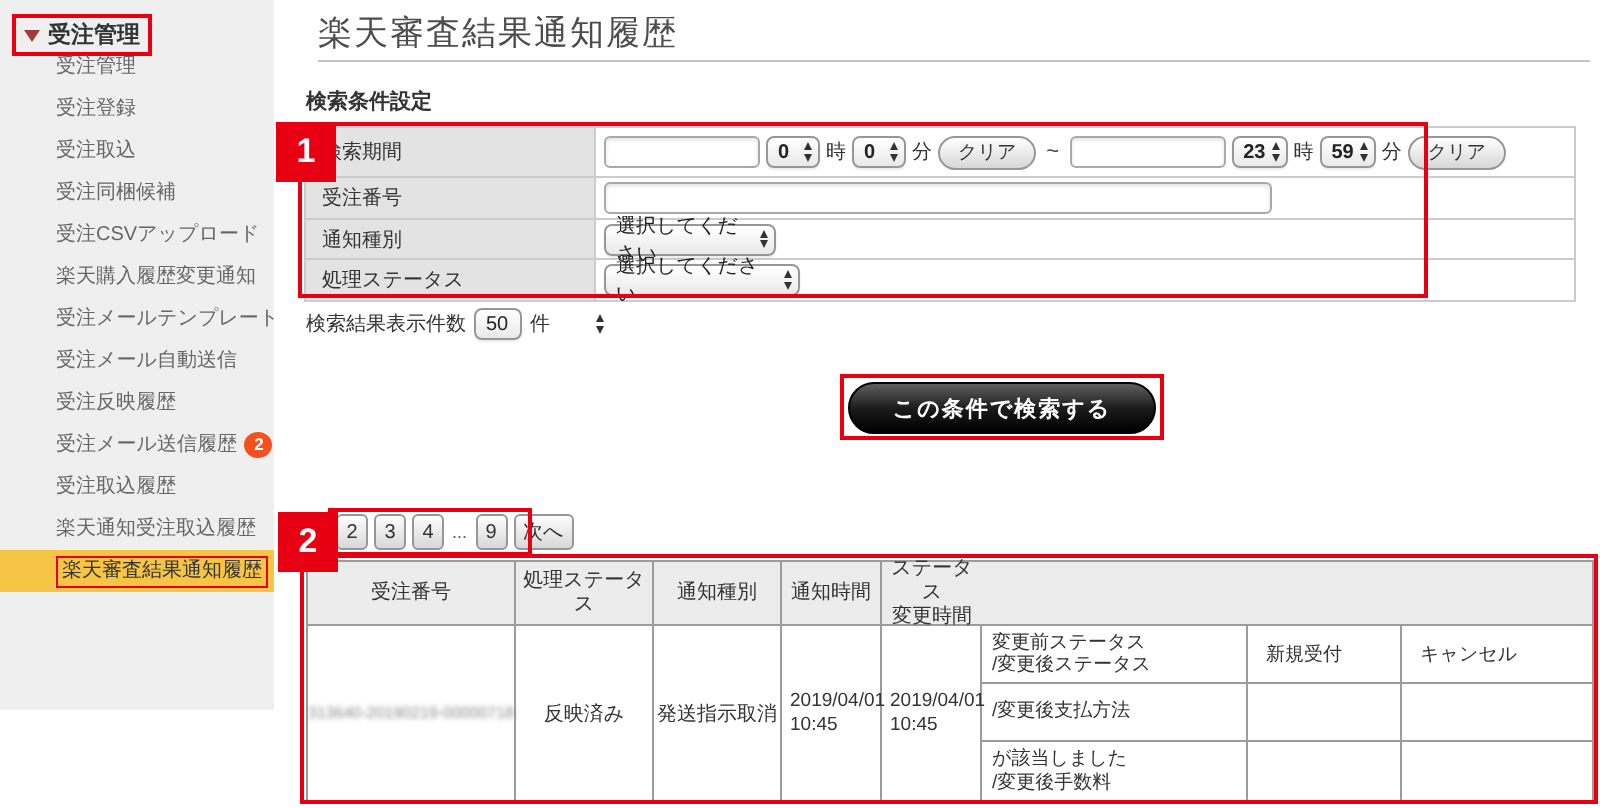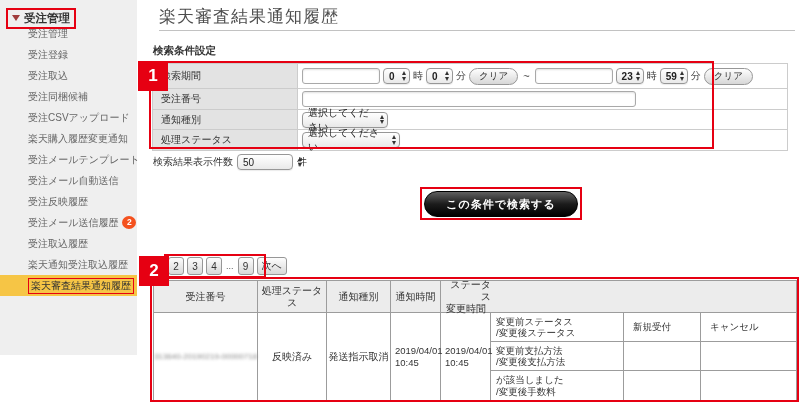--- a/index.html
+++ b/index.html
@@ -44,21 +44,21 @@
   .spin { min-width:27px; font-weight:bold; }
   .arrows { display:flex; flex-direction:column; gap:1.5px; margin-left:3px; }
   .arr-up { width:0; height:0; border-left:2.5px solid transparent; border-right:2.5px solid transparent;
     border-bottom:4px solid #333; }
   .arr-dn { width:0; height:0; border-left:2.5px solid transparent; border-right:2.5px solid transparent;
     border-top:4px solid #333; }
   .btn-small { display:inline-flex; align-items:center; justify-content:center; height:17px; padding:0 9px;
     border:1px solid #979797; border-radius:9px; background:linear-gradient(#fefefe,#d7d7d7);
     font-size:9.5px; color:#333; cursor:pointer; }
   .tilde { font-size:11px; color:#444; margin:0 2px; }
-  .sel-type { width:86px; } .sel-status { width:98px; } .sel-count { width:56px;gap:41px; }
+  .sel-type { width:86px; } .sel-status { width:98px; } .sel-count { width:24px;gap:41px; }
 
   .count-row { position:absolute; left:153px; top:154px; display:flex; align-items:center; gap:4px; font-size:10px; }
 
   .search-btn { position:absolute; left:424px; top:191px; width:154px; height:26px; border:1px solid #000;
     border-radius:14px; background:linear-gradient(#606060,#1c1c1c 50%,#000); color:#fff;
     font-size:11px; font-weight:bold; display:flex; align-items:center; justify-content:center;
     letter-spacing:1px; cursor:pointer; }
 
   .results-msg { position:absolute; left:155px; top:238px; font-size:10.5px; color:#666;margin-top:48px; }
   .results-count { color:#cc1111; }
@@ -70,21 +70,21 @@
   .pg-ellipsis { font-size:9px; color:#555; padding:0 1px; }
 
   
   .rtable { position:absolute; left:153px; top:280px; width:644px; border:1px solid #9c9c9c;
     font-size:10px; color:#333; background:#fff; }
   .t-head { display:flex; background:#ececec; height:32px; border-bottom:1px solid #9c9c9c; }
   .th { display:flex; flex-direction:column; align-items:center; justify-content:center;
     border-right:1px solid #9c9c9c; text-align:center; line-height:12px; }
   .th:last-child, .td-details { border-right:none; }
   .c-order { width:104px; } .c-status { width:69px; } .c-type { width:64px; }
-  .c-time { width:50px; } .c-change { width:50px;text-align:right; }
+  .c-time { width:50px; } .c-change { width:50px; }
   .t-body { display:flex; }
   .td { display:flex; align-items:center; justify-content:center; border-right:1px solid #9c9c9c; }
   .td-time { flex-direction:column; align-items:flex-start; justify-content:center;
     padding-left:4px; line-height:12px; font-size:9.5px; }
   .blurred { filter:blur(1.4px); color:#8a8a8a; font-size:8px; white-space:nowrap; }
   .td-details { flex:1; display:flex; flex-direction:column; }
   .d-row { display:flex; height:29px; border-bottom:1px solid #9c9c9c; }
   .d-row:last-child { border-bottom:none; }
   .d-label { width:133px; padding-left:5px; display:flex; flex-direction:column; justify-content:center;
     font-size:9.5px; line-height:11.5px; border-right:1px solid #9c9c9c; }
@@ -290,21 +290,20 @@
       <div class="d-row">
         <div class="d-label">
             <span>変更前ステータス</span>
             <span>/変更後ステータス</span>
           </div>
         <div class="d-val1">新規受付</div>
         <div class="d-val2">キャンセル</div>
       </div>
       <div class="d-row">
         <div class="d-label">
-            <span>変更前支払方法</span>
             <span>/変更後支払方法</span>
           </div>
         <div class="d-val1"></div>
         <div class="d-val2"></div>
       </div>
       <div class="d-row">
         <div class="d-label">
             <span>が該当しました</span>
             <span>/変更後手数料</span>
           </div>

